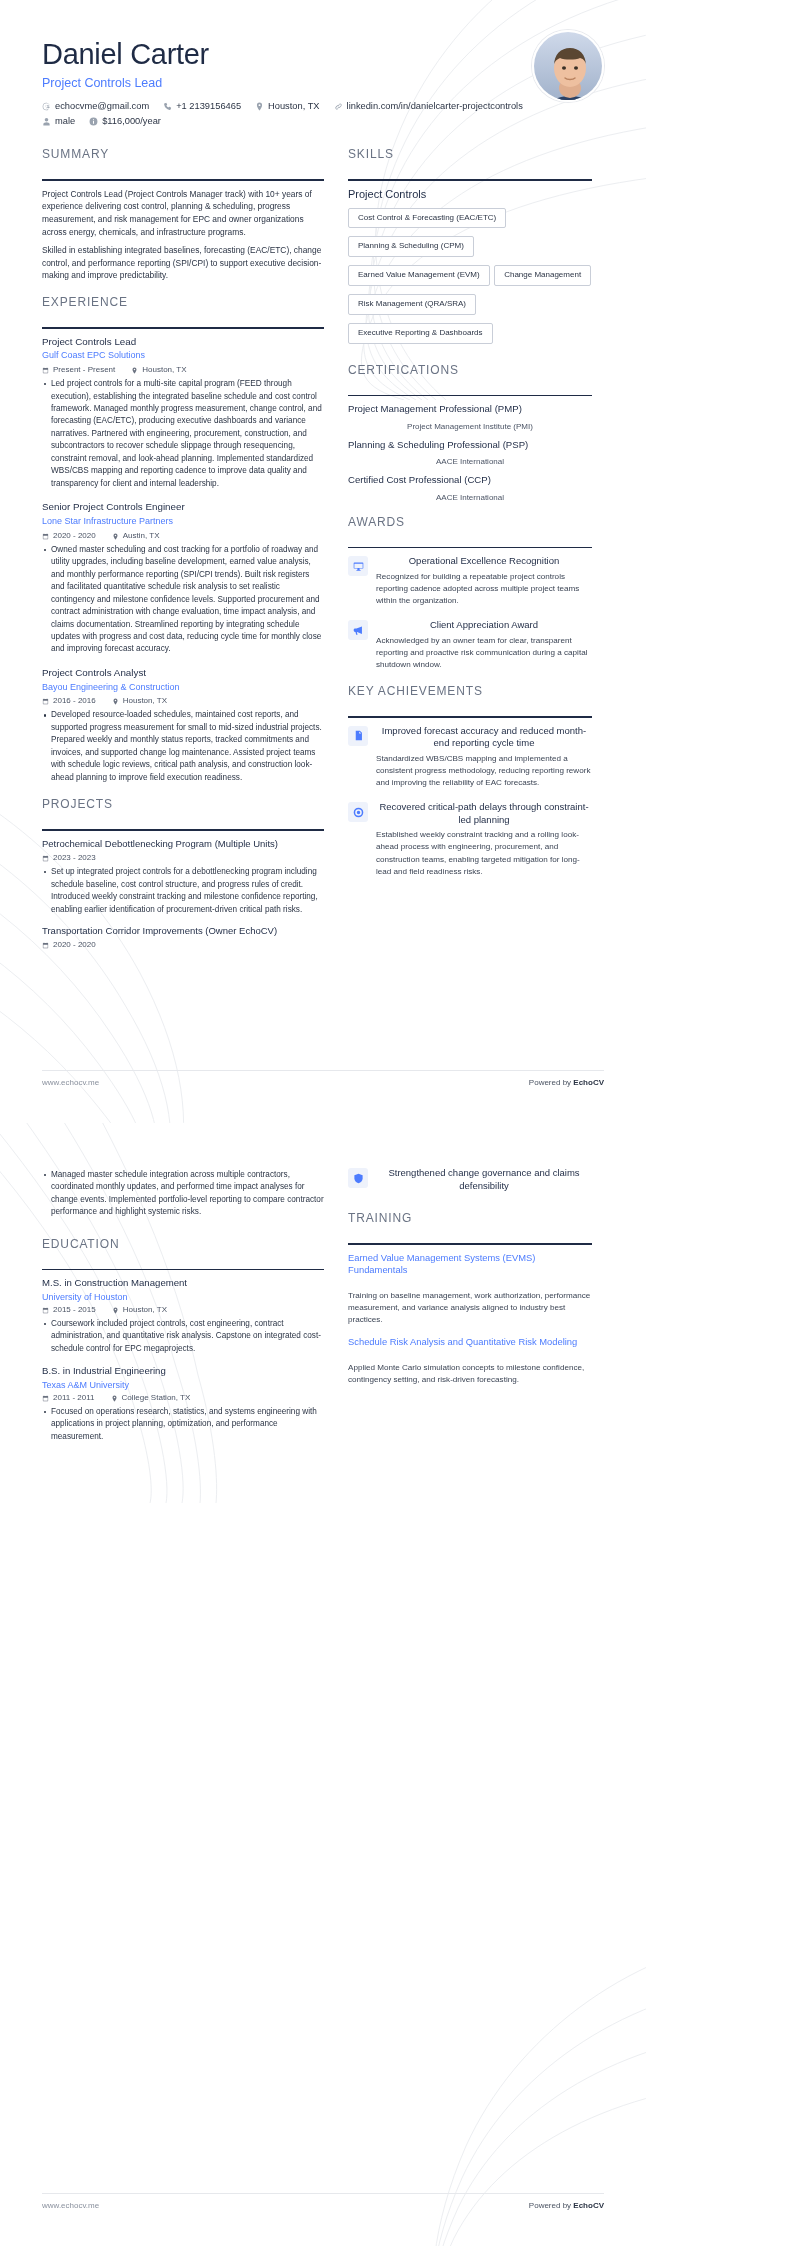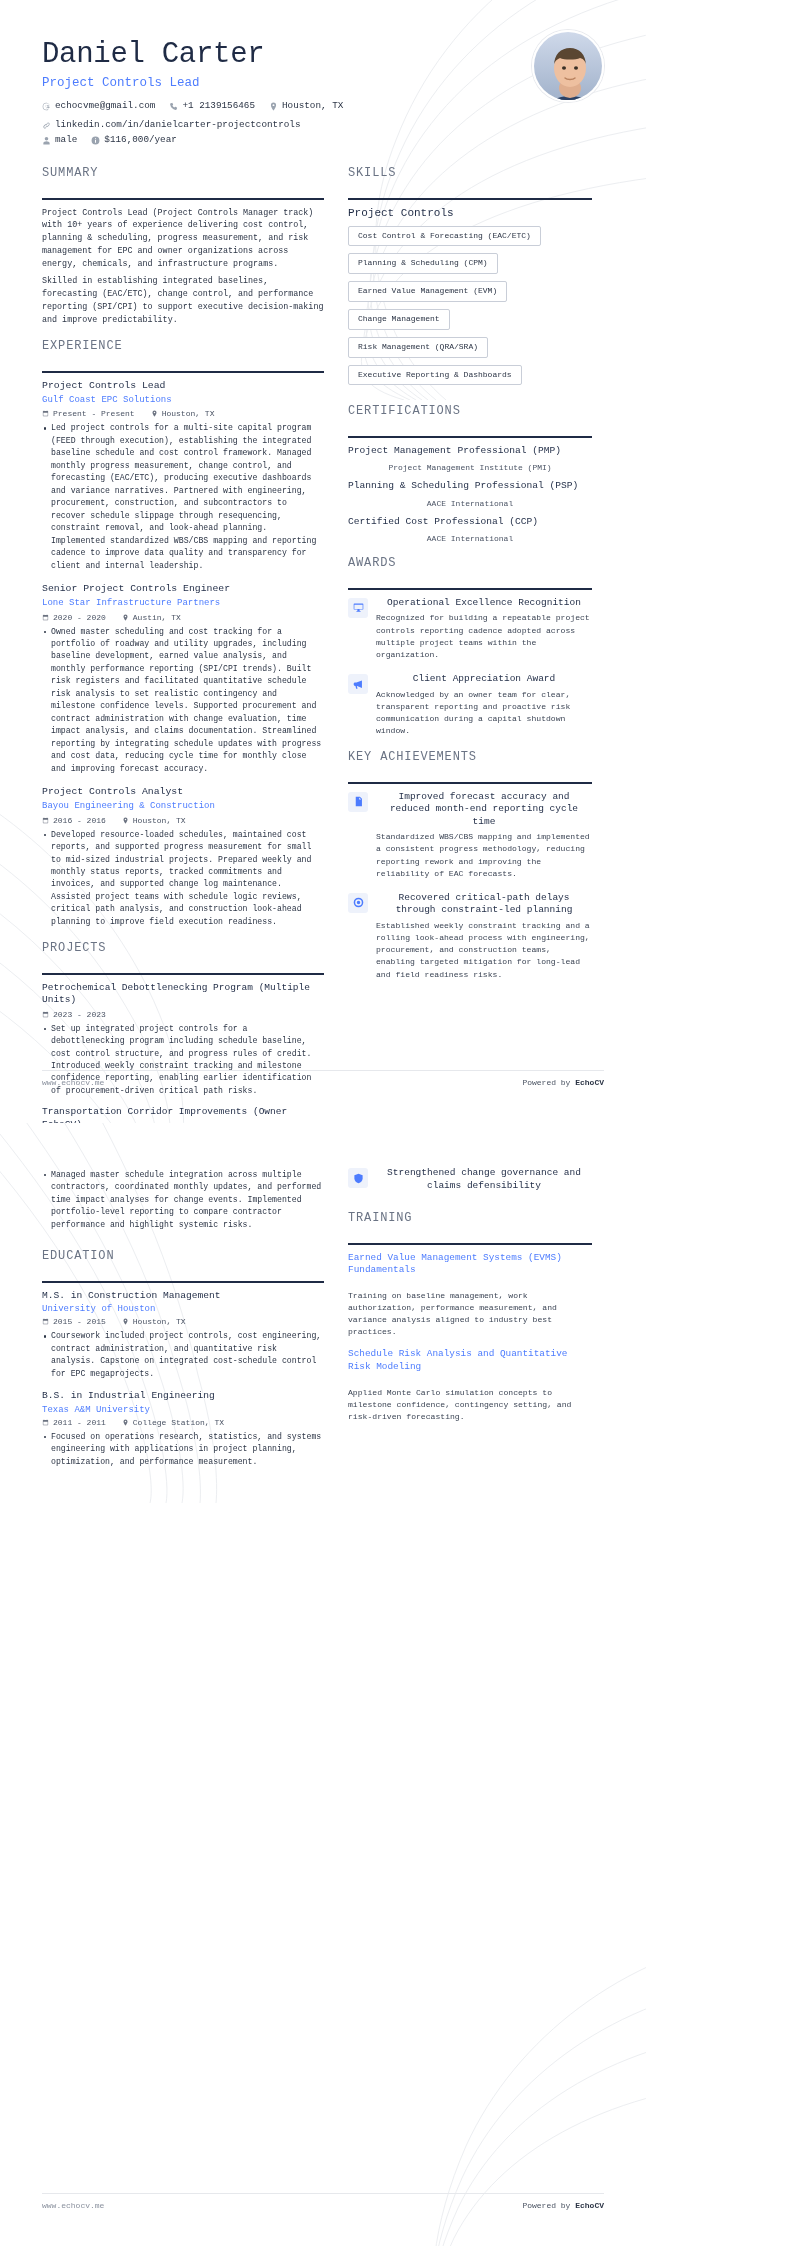--- a/index.html
+++ b/index.html
@@ -7,21 +7,20 @@
     width: 794px;
     background: #ffffff;
     font-family: "Liberation Sans", sans-serif;
     color: #1f2937;
   }
   .page {
     position: relative;
     width: 646px;
     background: #fff;
     overflow: hidden;
-    font-family: Liberation Mono, monospace;
   }
   .page-1 { height: 1123px; }
   .page-2 { height: 1123px; }
 
   
   .swirl {
     position: absolute;
     pointer-events: none;
     z-index: 0;
   }
@@ -141,21 +140,21 @@
   .job-meta {
     display: flex;
     flex-wrap: wrap;
     gap: 3px 16px;
     font-size: 8px;
     color: #4b5465;
     margin-top: 3px;
     margin-bottom: 4px;
     align-items: center;
   }
-  .meta-item { display: inline-flex; align-items: center; gap: 4px; }
+  .meta-item { display: inline-flex; align-items: flex-end; gap: 4px; }
   .meta-item svg { width: 7px; height: 7px; fill: #6b7280; display:block; }
   ul.bullets {
     list-style: none;
     margin-top: 2px;
   }
   ul.bullets li {
     position: relative;
     padding-left: 9px;
     font-size: 8.2px;
     line-height: 1.52;

